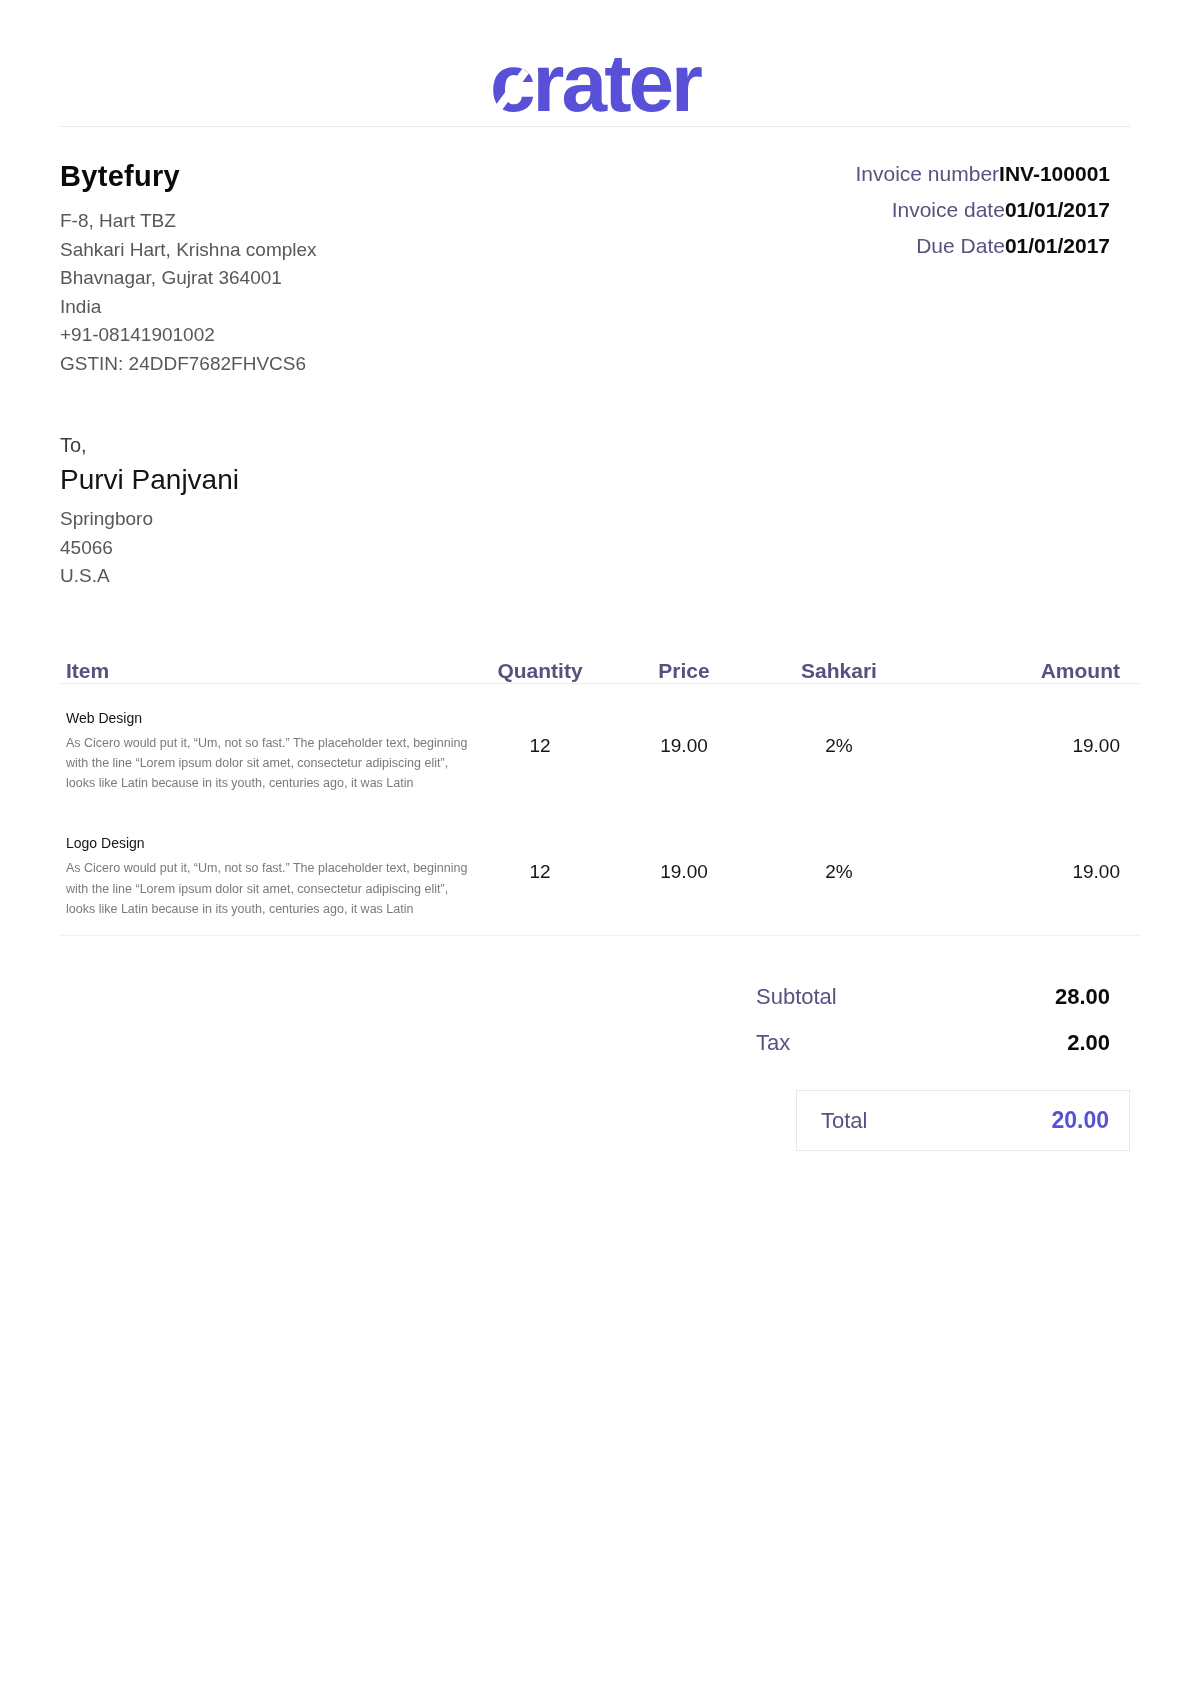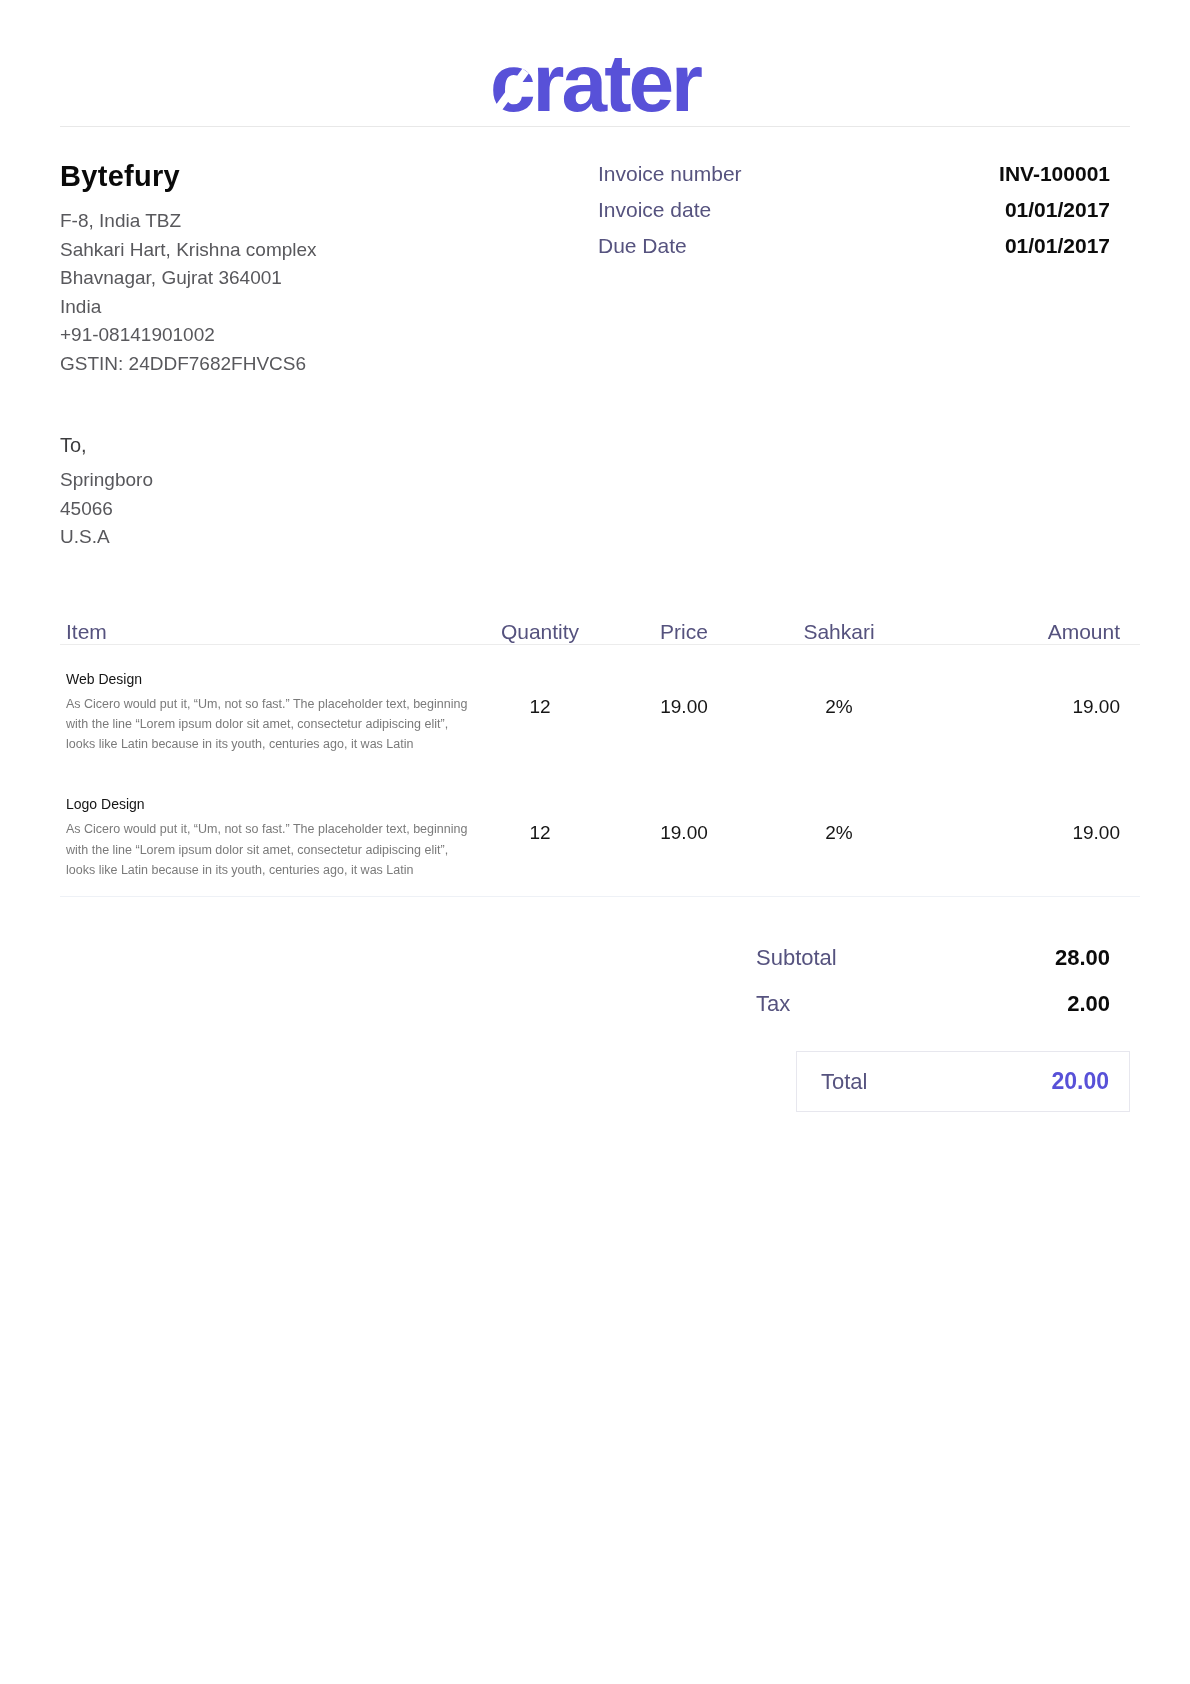--- a/index.html
+++ b/index.html
@@ -67,21 +67,21 @@
     color: #58585c;
   }
   .meta {
     width: 532px;
     flex: none;
     padding-top: 2px;
     padding-right: 20px;
   }
   .meta-row {
     display: flex;
-    justify-content: space-between;
+    justify-content: flex-end;
     align-items: baseline;
     margin-bottom: 12px;
   }
   .meta-label {
     font-size: 21px;
     color: #56537f;
   }
   .meta-value {
     font-size: 21px;
     color: #0c0c0c;
@@ -105,21 +105,21 @@
     margin-top: 68px;
     border-collapse: collapse;
     table-layout: fixed;
   }
   col.c-item { width: 420px; }
   col.c-qty { width: 120px; }
   col.c-price { width: 168px; }
   col.c-disc { width: 142px; }
   col.c-amt { width: 230px; }
   th {
-    font-weight: 400;
+    font-weight: 700;
     font-size: 21px;
     color: #55527e;
     border-bottom: 1px solid #ececec;
   }
   th.col-item { text-align: left; padding-left: 6px; }
   th.col-qty, th.col-price, th.col-disc { text-align: center; margin-top: 41px; }
   th.col-amt { text-align: right; padding-right: 20px; }
   td { vertical-align: middle; font-size: 19px; color: #161616; }
   td.col-item { padding: 26px 0 16px 6px; }
   .item-name {
@@ -175,21 +175,21 @@
         <span class="logo-slice"></span>
       </div>
     </header>
 
     <div class="top-divider"></div>
 
     <section class="info-row">
       <div class="company">
         <div class="company-name">Bytefury</div>
         <div class="addr">
-          <div>F-8, India TBZ</div>
+          <div>F-8, Hart TBZ</div>
           <div>Sahkari Hart, Krishna complex</div>
           <div>Bhavnagar, Gujrat 364001</div>
           <div>India</div>
           <div>+91-08141901002</div>
           <div>GSTIN: 24DDF7682FHVCS6</div>
         </div>
       </div>
 
       <div class="meta">
         <div class="meta-row">
@@ -202,20 +202,21 @@
         </div>
         <div class="meta-row">
           <span class="meta-label">Due Date</span>
           <span class="meta-value">01/01/2017</span>
         </div>
       </div>
     </section>
 
     <section class="bill-to">
       <div class="to-prefix">To,</div>
+      <div class="to-name">Purvi Panjvani</div>
       <div class="addr">
         <div>Springboro</div>
         <div>45066</div>
         <div>U.S.A</div>
       </div>
     </section>
 
     <table class="items">
       <colgroup>
         <col class="c-item">

